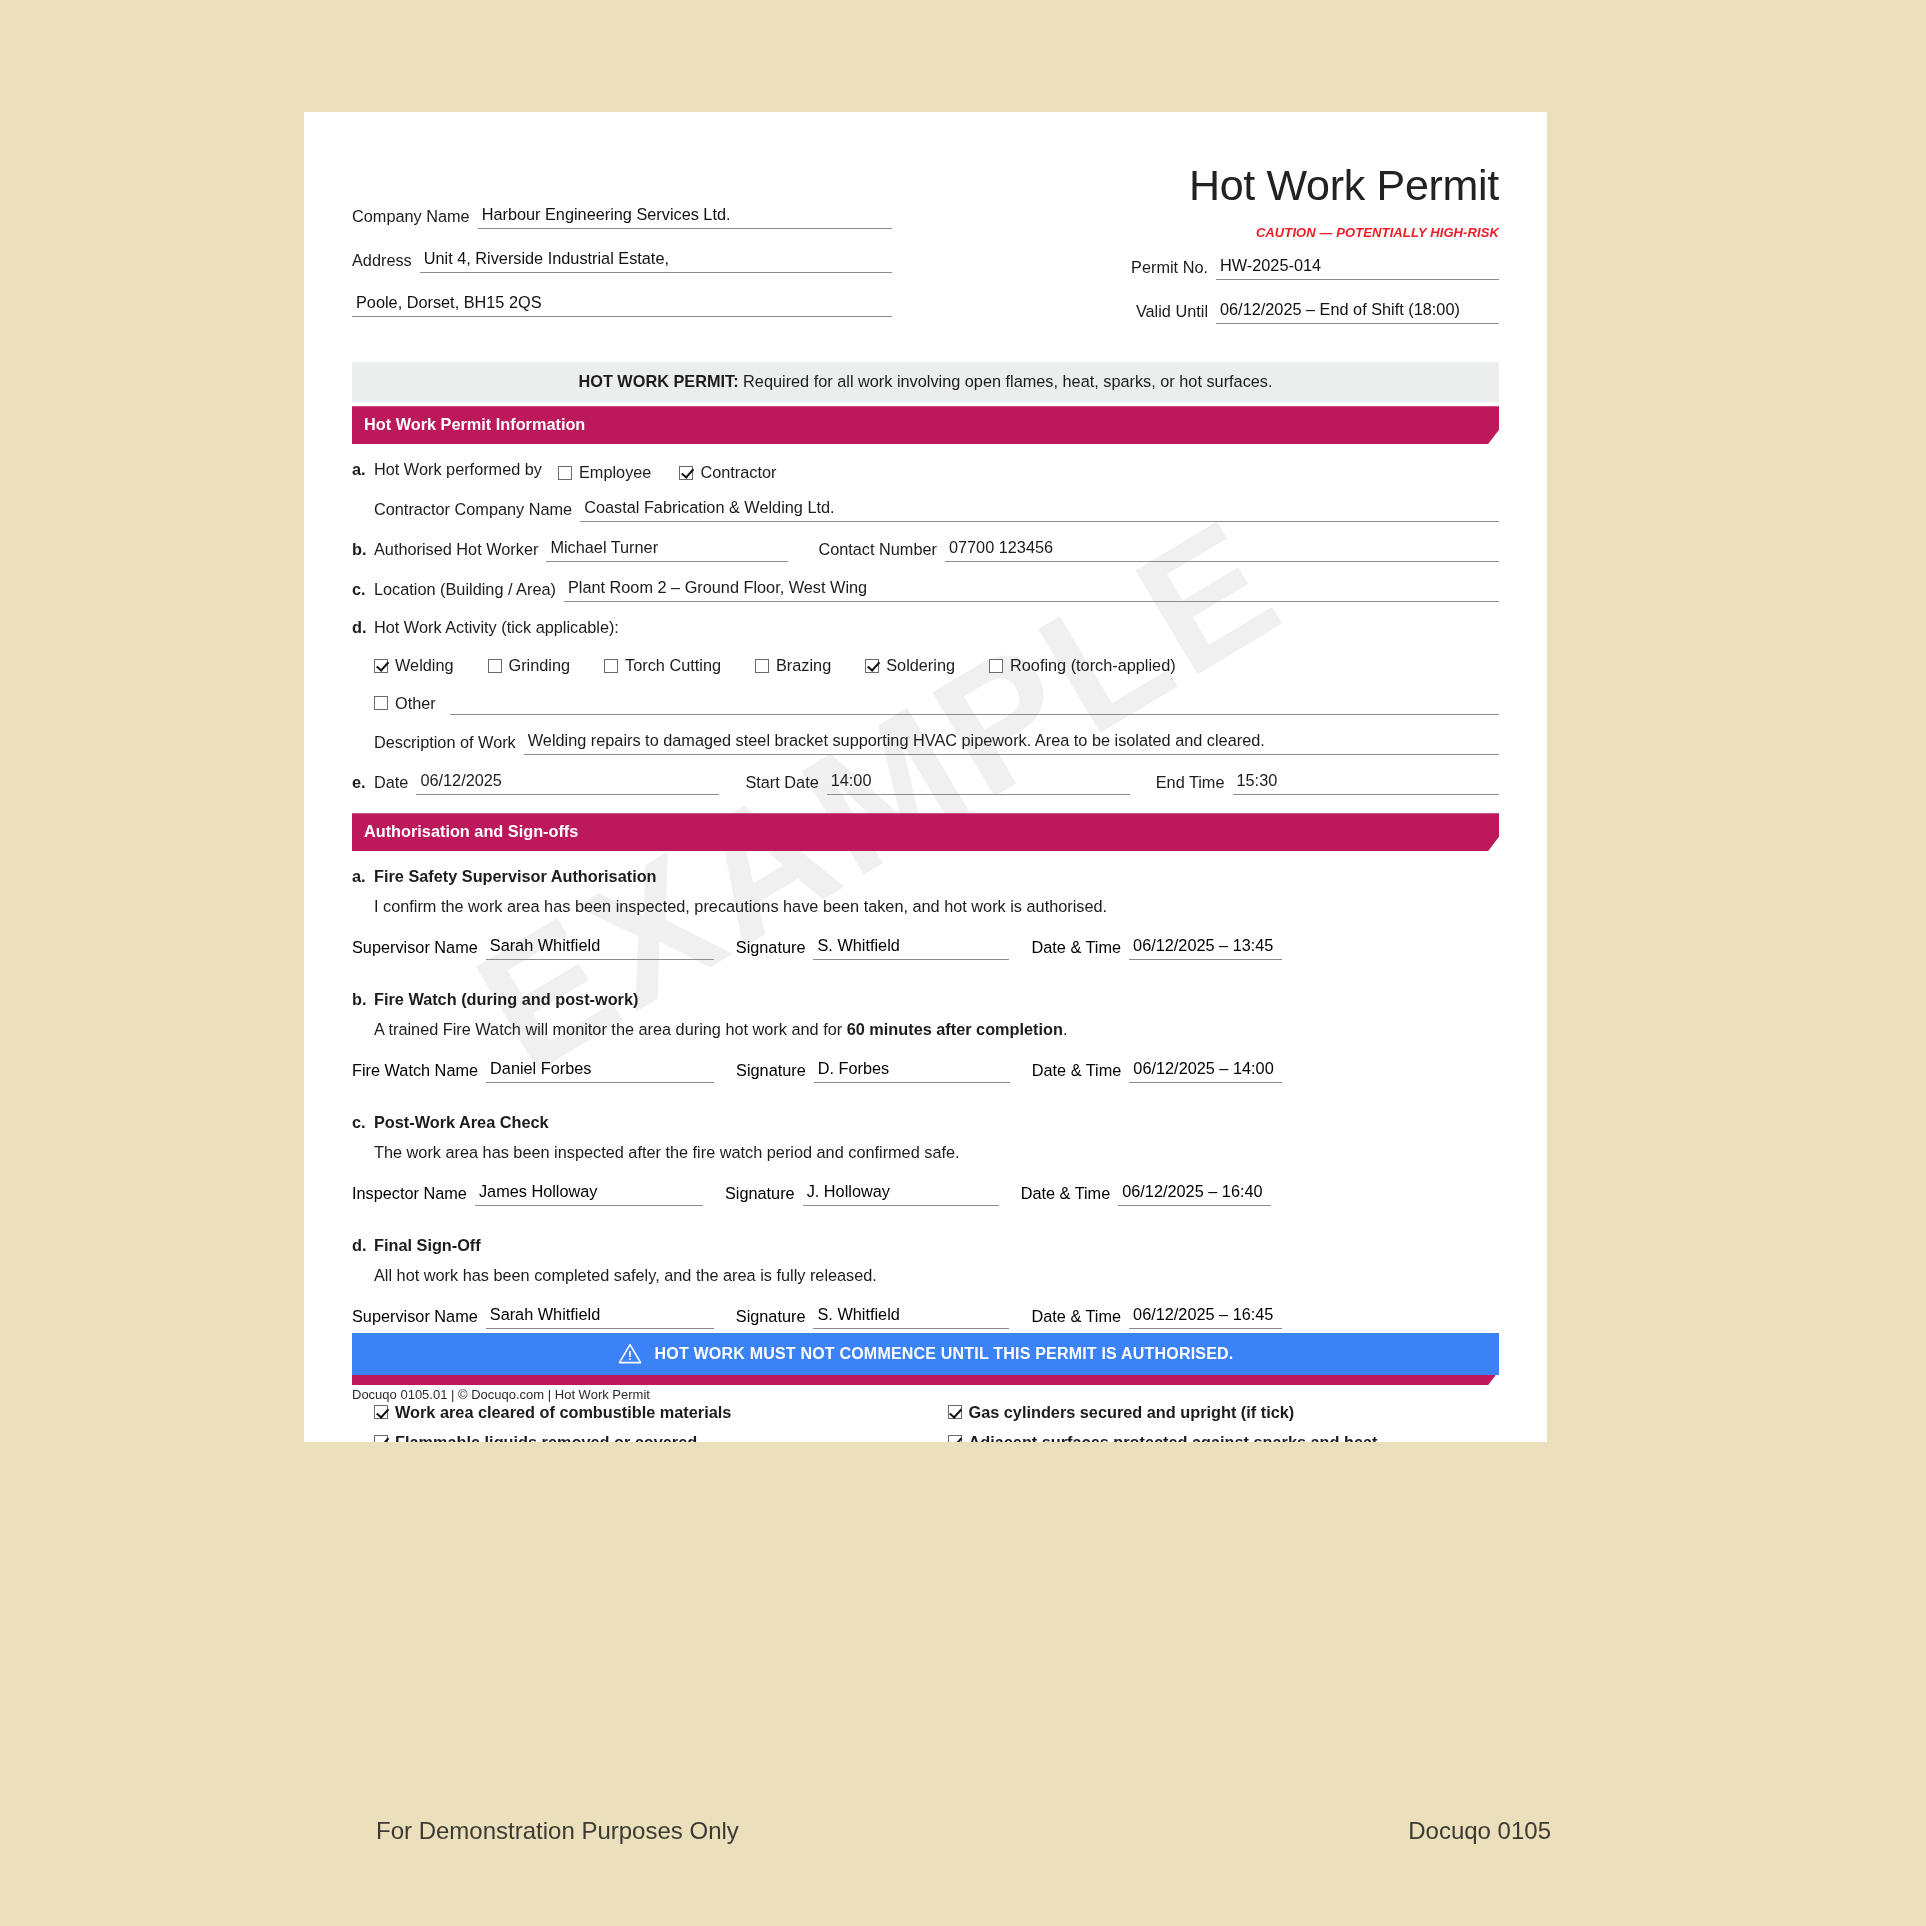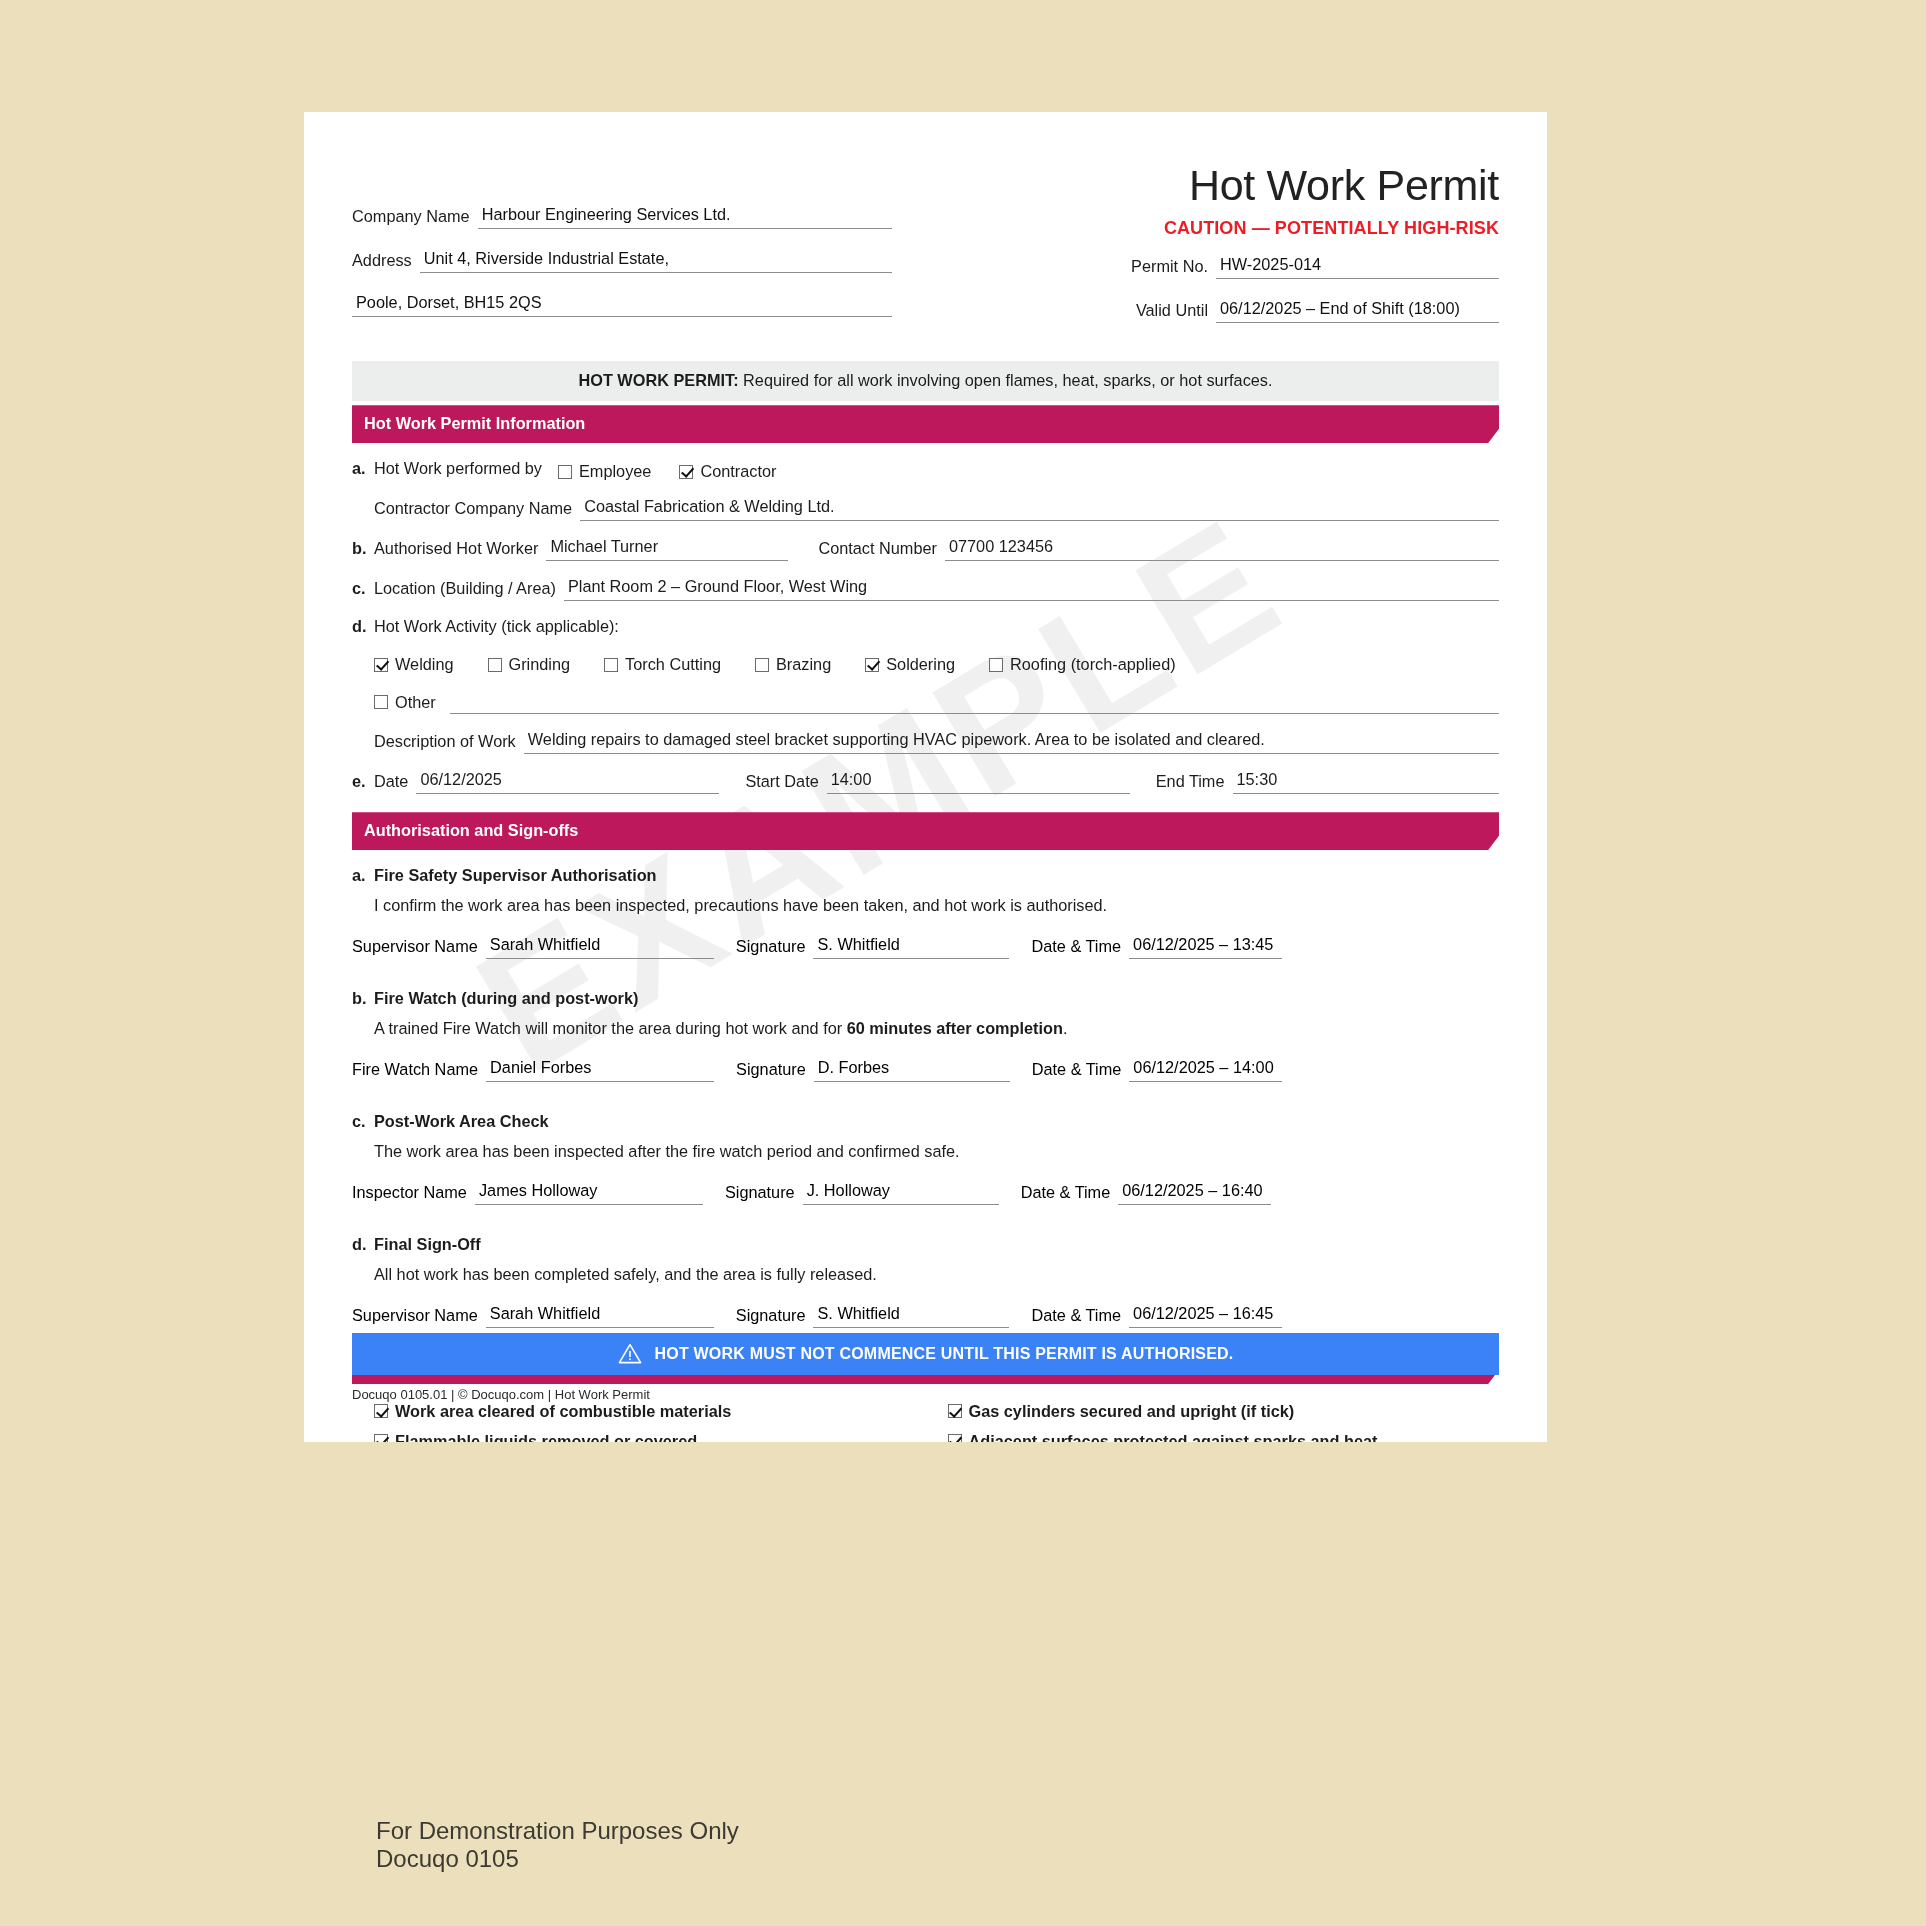--- a/index.html
+++ b/index.html
@@ -92,26 +92,27 @@
 
   .doc-title {
     font-size: 43px;
     font-weight: 400;
     color: #222;
     letter-spacing: -0.3px;
     line-height: 1.05;
     margin: 0;
   }
   .doc-caution {
-    font-size: 18px;
+    font-size: 13px;
     font-weight: 700;
     color: #ee1c25;
-    margin-top: 10px;
+    margin-top: 17px;
     margin-bottom: 16px;
     letter-spacing: 0.1px;
+    font-style: italic;
   }
   .hdr-right .field-row { justify-content: flex-end; }
   .hdr-right .field-line { flex: none; width: 277px; text-align: left; }
 
   
   .notice {
     margin: 18px 48px 0 48px;
     background: #eceeed;
     font-size: 16.3px;
     color: #1c1c1c;
@@ -283,21 +284,20 @@
   
   .caption {
     position: absolute;
     top: 1817px;
     left: 376px;
     right: 376px;
     display: flex;
     justify-content: space-between;
     font-size: 24px;
     color: #3b3b33;
-    flex-direction: column;
   }
 </style>
 </head>
 <body>
 
 <div class="stage">
 
   <div class="page">
 
     <div class="watermark">EXAMPLE</div>

